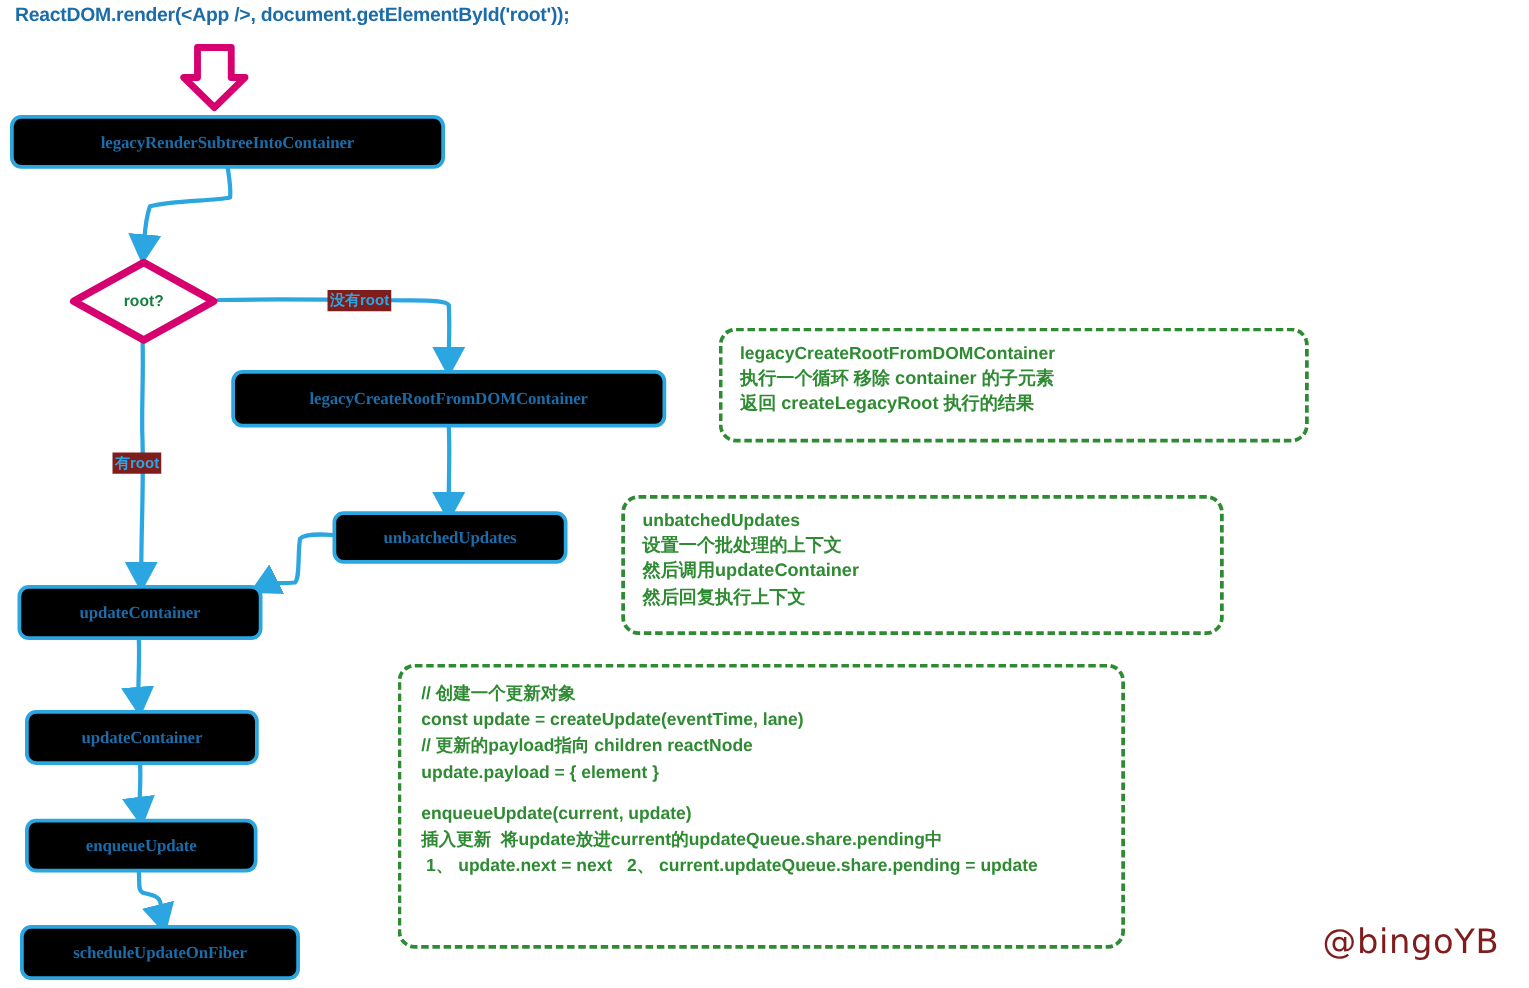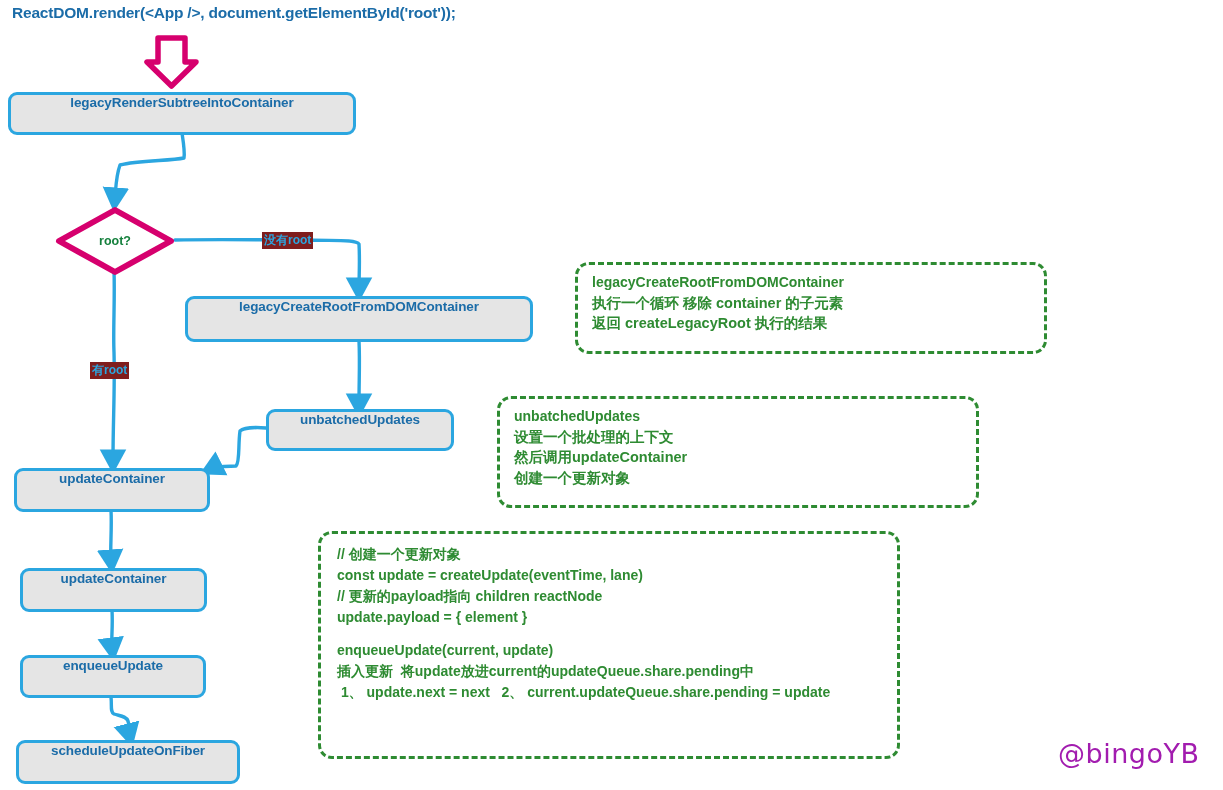--- a/index.html
+++ b/index.html
@@ -38,30 +38,31 @@
     letter-spacing: -0.2px;
     white-space: nowrap;
   }
 
   
   .node {
     position: absolute;
     box-sizing: border-box;
     border: 3.5px solid #2BA6E0;
     border-radius: 9px;
-    background: #e5e5e5;
+    background: #000000;
     color: #1B6CA8;
     font-size: 13.5px;
     font-weight: bold;
     display: flex;
-    align-items: flex-start;
+    align-items: center;
     justify-content: center;
     text-align: center;
     letter-spacing: -0.1px;
     white-space: nowrap;
+    font-family: Liberation Serif, serif;
   }
 
   
   .diamond-wrap {
     position: absolute;
   }
   .diamond-wrap svg {
     display: block;
   }
   .diamond-label {
@@ -122,21 +123,21 @@
   }
   .note.code .line.comment {
     font-weight: bold;
   }
 
   
   .watermark {
     position: absolute;
     font-family: "DejaVu Sans", sans-serif;
     font-size: 27px;
-    color: #a21caf;
+    color: #7f1d1d;
     letter-spacing: 0.5px;
   }
 </style>
 </head>
 <body>
 
 <div id="canvas">
 
   <svg id="edges" viewBox="0 0 1223 790" xmlns="http://www.w3.org/2000/svg">
     <defs>
@@ -210,21 +211,21 @@
   <div class="note" style="left:575px; top:262px; width:472px; height:92px;">
     <div class="line head">legacyCreateRootFromDOMContainer</div>
     <div class="line bold">执行一个循环 移除 container 的子元素</div>
     <div class="line bold">返回 createLegacyRoot 执行的结果</div>
   </div>
 
   <div class="note" style="left:497px; top:396px; width:482px; height:112px;">
     <div class="line head">unbatchedUpdates</div>
     <div class="line bold">设置一个批处理的上下文</div>
     <div class="line bold">然后调用updateContainer</div>
-    <div class="line bold">创建一个更新对象</div>
+    <div class="line bold">然后回复执行上下文</div>
   </div>
 
   <div class="note code" style="left:318px; top:531px; width:582px; height:228px; padding:10px 16px;">
     <div class="line comment">// 创建一个更新对象</div>
     <div class="line">const update = createUpdate(eventTime, lane)</div>
     <div class="line comment">// 更新的payload指向 children reactNode</div>
     <div class="line">update.payload = { element }</div>
     <div class="line blank"></div>
     <div class="line">enqueueUpdate(current, update)</div>
     <div class="line">插入更新  将update放进current的updateQueue.share.pending中</div>

